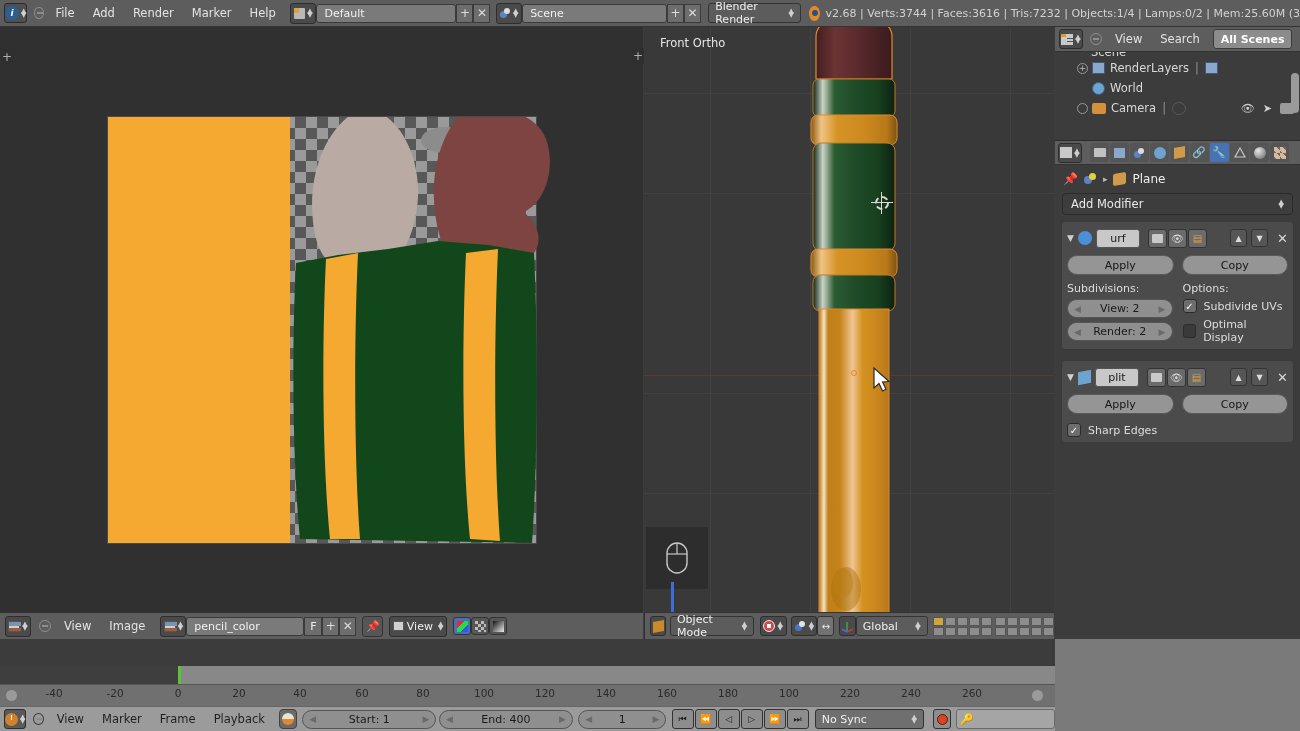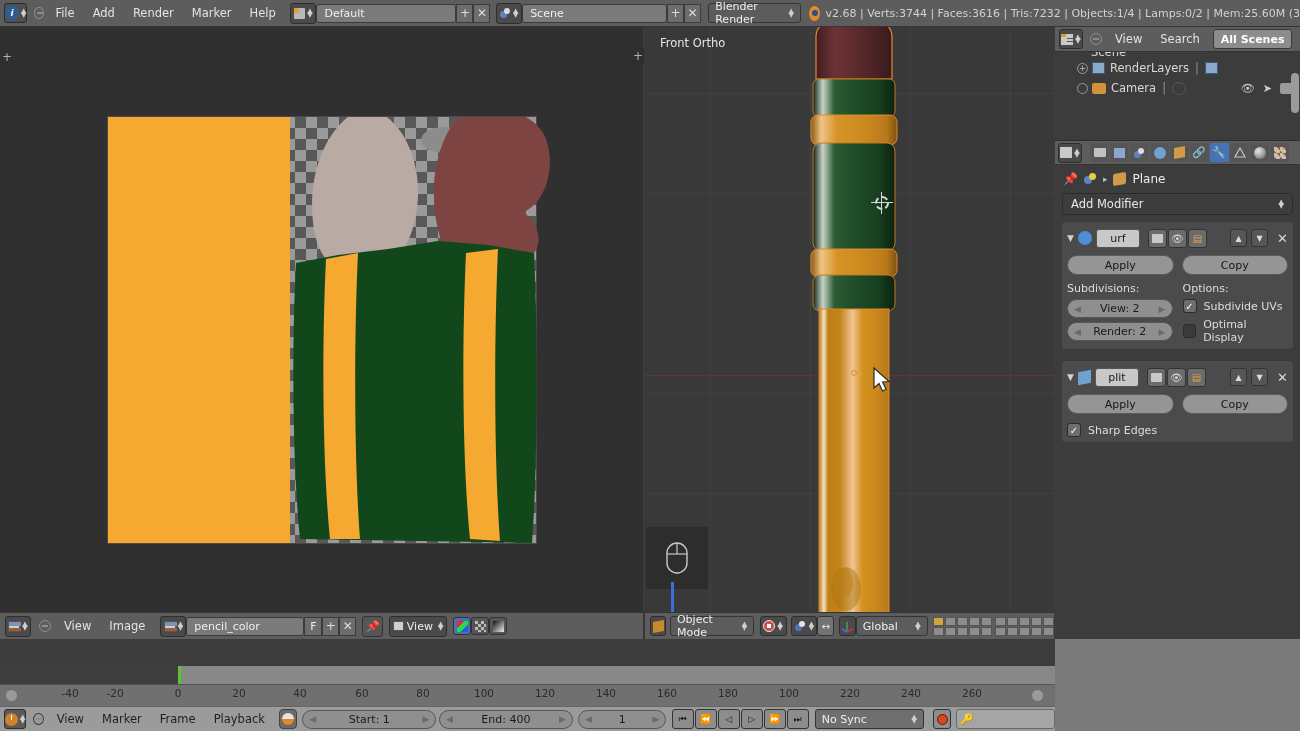--- a/index.html
+++ b/index.html
@@ -472,20 +472,24 @@
 
     <div class="out-row" style="margin-top:6px;">
       <span style="width:11px;height:11px;border:1px solid #999;border-radius:50%;display:inline-flex;
                    align-items:center;justify-content:center;font-size:9px;color:#bbb;margin-right:4px;">+</span>
       <span style="width:13px;height:12px;background:#8aa7cc;border:1px solid #44577a;margin-right:5px;"></span>
       <span>RenderLayers</span>
       <span style="margin:0 6px;color:#909090;">|</span>
       <span style="width:13px;height:12px;background:#8aa7cc;border:1px solid #44577a;"></span>
     </div>
 
+    <div class="out-row" style="padding-left:37px;">
+      <span style="width:13px;height:13px;border-radius:50%;background:#6fa3cf;border:1px solid #3c6184;margin-right:5px;"></span>
+      <span>World</span>
+    </div>
 
     <div class="out-row">
       <span style="width:11px;height:11px;border:1px solid #999;border-radius:50%;display:inline-flex;
                    align-items:center;justify-content:center;font-size:9px;color:#bbb;margin-right:4px;"></span>
       <span style="width:14px;height:11px;background:#d4903a;border-radius:2px;margin-right:5px;"></span>
       <span>Camera</span>
       <span style="margin:0 6px;color:#909090;">|</span>
       <span style="width:14px;height:13px;border-radius:50%;border:1px solid #6e6e6e;opacity:.55;"></span>
       <span style="flex:1"></span>
       <span style="font-size:11px;color:#cfcfcf;margin-right:8px;">👁</span>
@@ -669,21 +673,21 @@
     </div>
   </div>
 
   <div id="timeline">
     <div id="tl-scroll">
       <div class="dark" style="width:178px;"></div>
       <div class="playhead" style="left:178px;top:0;height:18px;"></div>
     </div>
 
     <div id="tl-ruler">
-      <div class="tick" style="left:70px;">-40</div>
+      <div class="tick" style="left:54px;">-40</div>
       <div class="tick" style="left:115px;">-20</div>
       <div class="tick" style="left:178px;">0</div>
       <div class="tick" style="left:239px;">20</div>
       <div class="tick" style="left:300px;">40</div>
       <div class="tick" style="left:362px;">60</div>
       <div class="tick" style="left:423px;">80</div>
       <div class="tick" style="left:484px;">100</div>
       <div class="tick" style="left:545px;">120</div>
       <div class="tick" style="left:606px;">140</div>
       <div class="tick" style="left:667px;">160</div>

